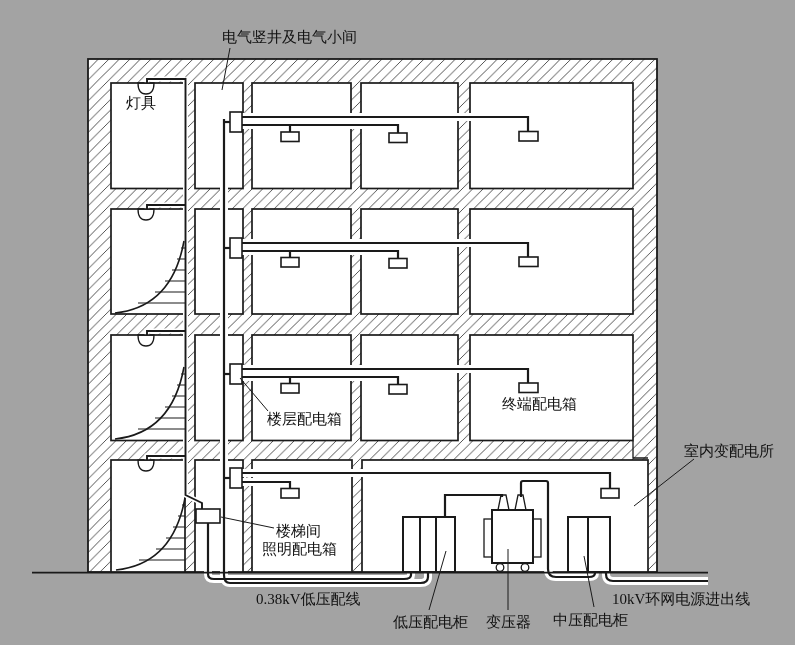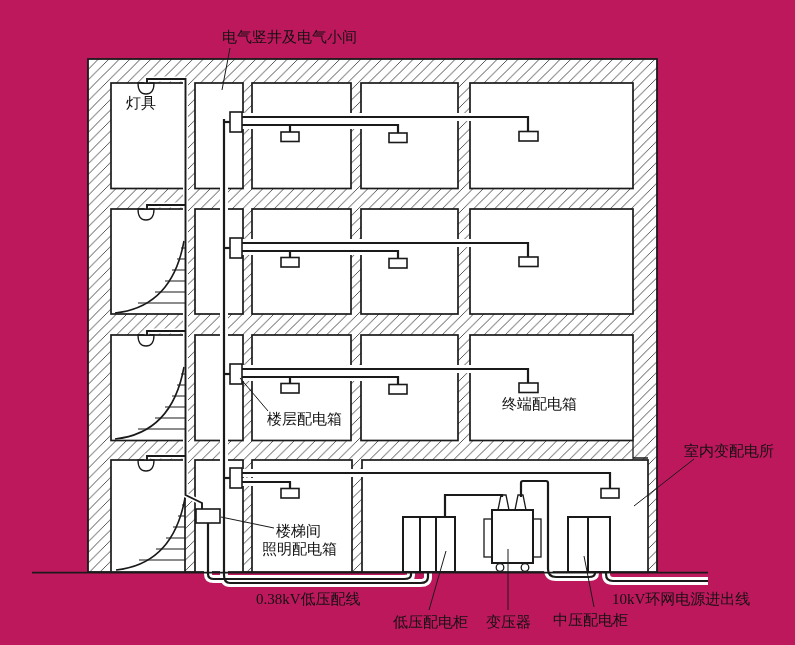--- a/index.html
+++ b/index.html
@@ -1,16 +1,16 @@
 <!DOCTYPE html>
 <html><head>
 <meta charset="utf-8">
 <style>
   html,body{margin:0;padding:0;background:#fff;}
-  .stage{width:795px;height:645px;position:relative;background:#be185d;overflow:hidden;}
+  .stage{width:795px;height:645px;position:relative;background:#a3a3a3;overflow:hidden;}
   svg{display:block;}
   text{font-family:"Liberation Serif","DejaVu Serif",serif;font-size:15px;fill:#111;}
   .room{fill:#fff;stroke:#1a1a1a;stroke-width:1.7;}
   .hatchblk{stroke:#1a1a1a;stroke-width:1.8;}
   .cable{fill:none;stroke:#1a1a1a;stroke-width:2.2;}
   .wire{fill:none;stroke:#1a1a1a;stroke-width:1.9;}
   .under{fill:none;stroke:#fff;stroke-width:8;}
   .under-n{fill:none;stroke:#fff;stroke-width:5;}
   .box{fill:#fff;stroke:#1a1a1a;stroke-width:1.6;}
   .equip{fill:#fff;stroke:#1a1a1a;stroke-width:2;}

